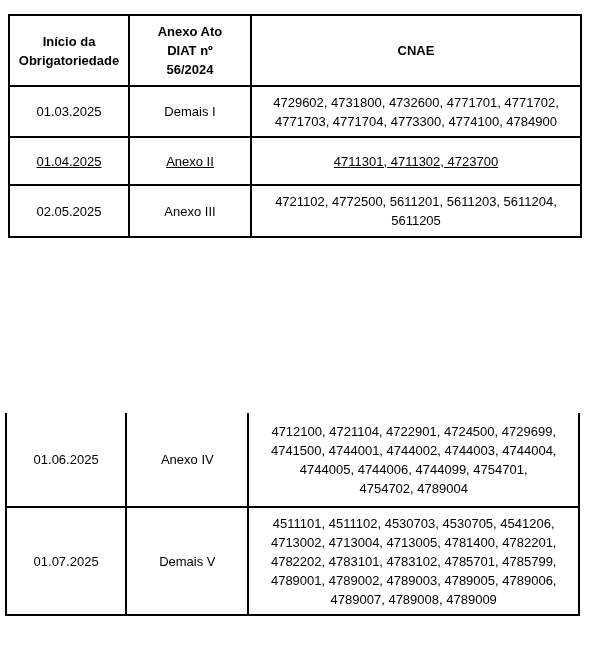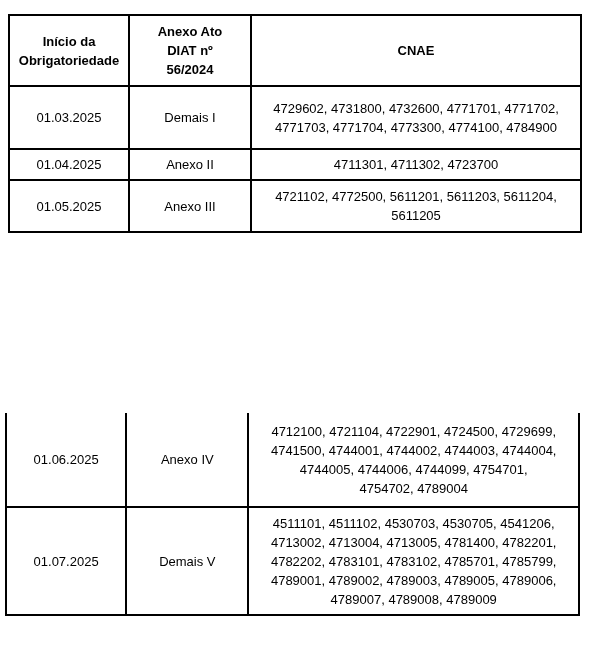--- a/index.html
+++ b/index.html
@@ -29,22 +29,22 @@
     font-weight: normal;
   }
   .doc-table th { font-weight: bold; }
   .part1 { left: 8px; top: 14px; width: 572px; padding-left: 8px; }
   .part2 { left: 5px; top: 413px; width: 575px; border-top: 0; }
   .part2 tr:first-child td { border-top: 0; }
   .col-date  { width: 120px; }
   .col-anexo { width: 122px; }
   .col-cnae  { width: 330px; }
   .h-header { height: 71px; }
-  .h-r1 { height: 63px; }
-  .h-r2 { height: 31px; }
+  .h-r1 { height: 51px; }
+  .h-r2 { height: 48px; text-decoration: underline; }
   .h-r3 { height: 52px; }
   .h-r4 { height: 94px; }
   .h-r5 { height: 108px; }
   .h-r6 { height: 28px; }
   .selection {
     background: var(--selection-color);
     padding: 1px 2px;
   }
 </style>
 </head>
@@ -72,21 +72,21 @@
       <td>Demais I</td>
       <td>4729602, 4731800, 4732600, 4771701, 4771702,
 4771703, 4771704, 4773300, 4774100, 4784900</td>
     </tr>
     <tr class="h-r2">
       <td>01.04.2025</td>
       <td>Anexo II</td>
       <td>4711301, 4711302, 4723700</td>
     </tr>
     <tr class="h-r3">
-      <td>01.05.2025</td>
+      <td>02.05.2025</td>
       <td>Anexo III</td>
       <td>4721102, 4772500, 5611201, 5611203, 5611204,
 5611205</td>
     </tr>
   </tbody>
     </table>
 
   <table class="doc-table part2">
     <colgroup>
       <col class="col-date">

